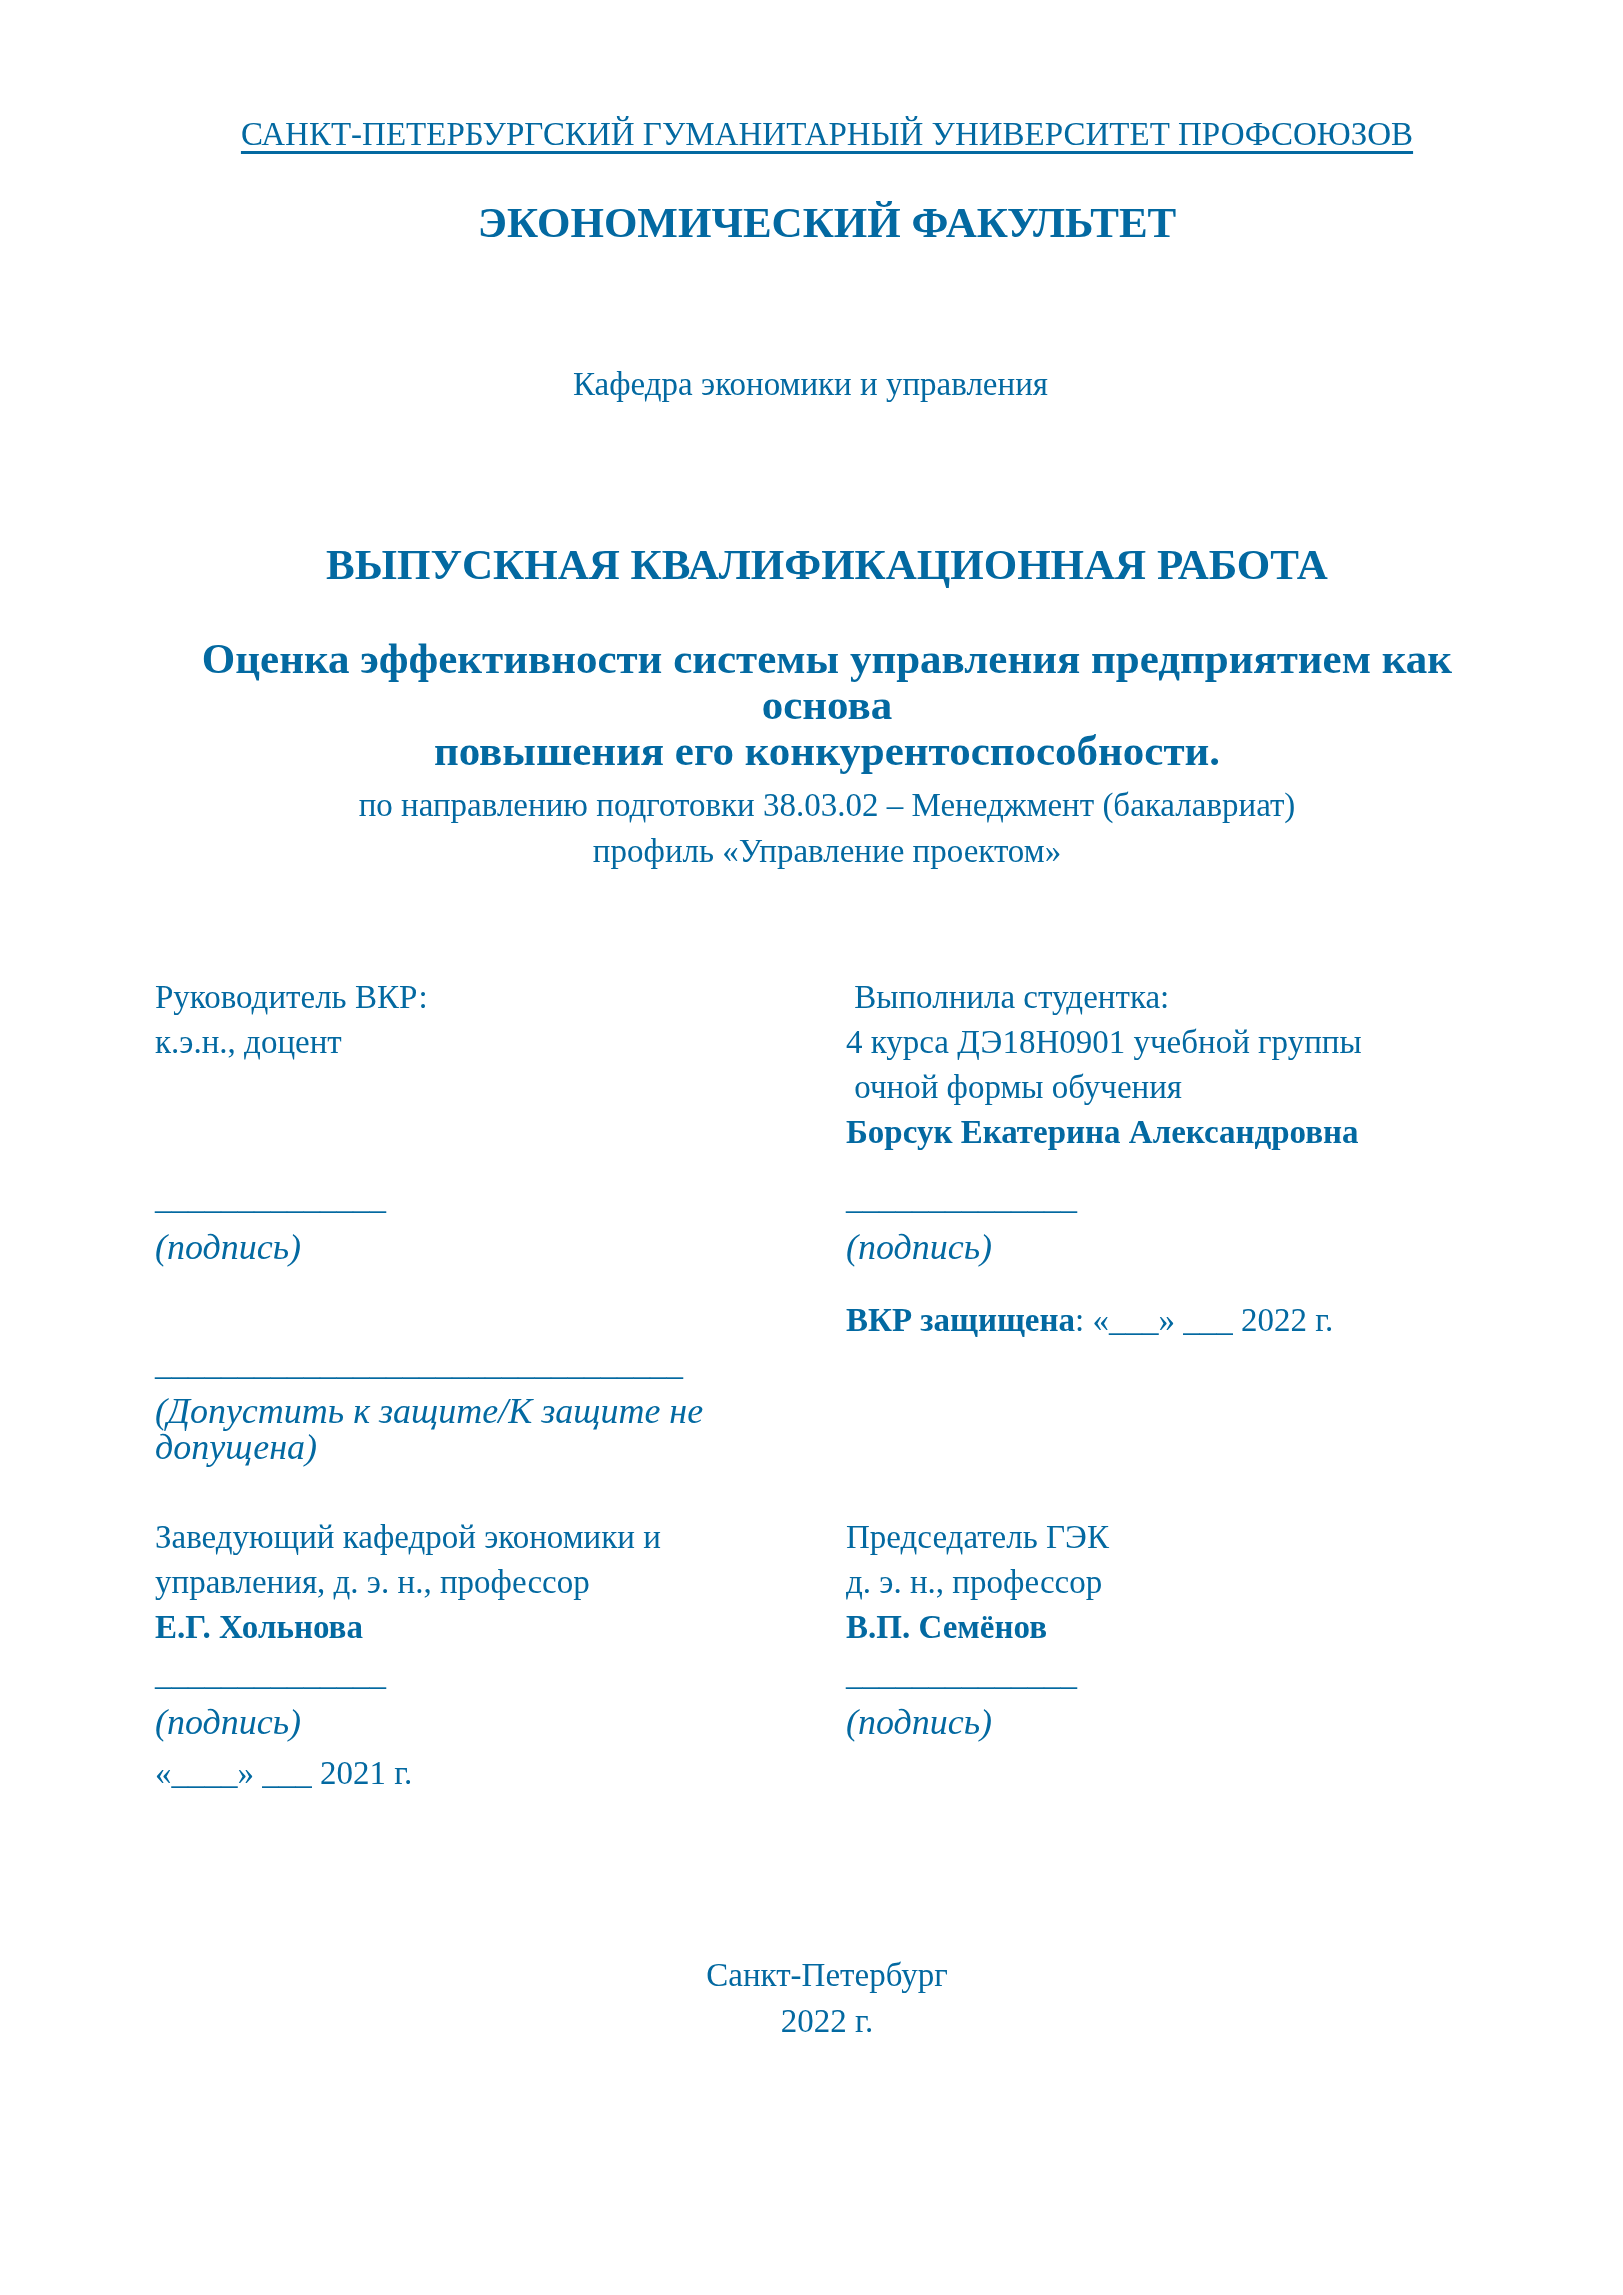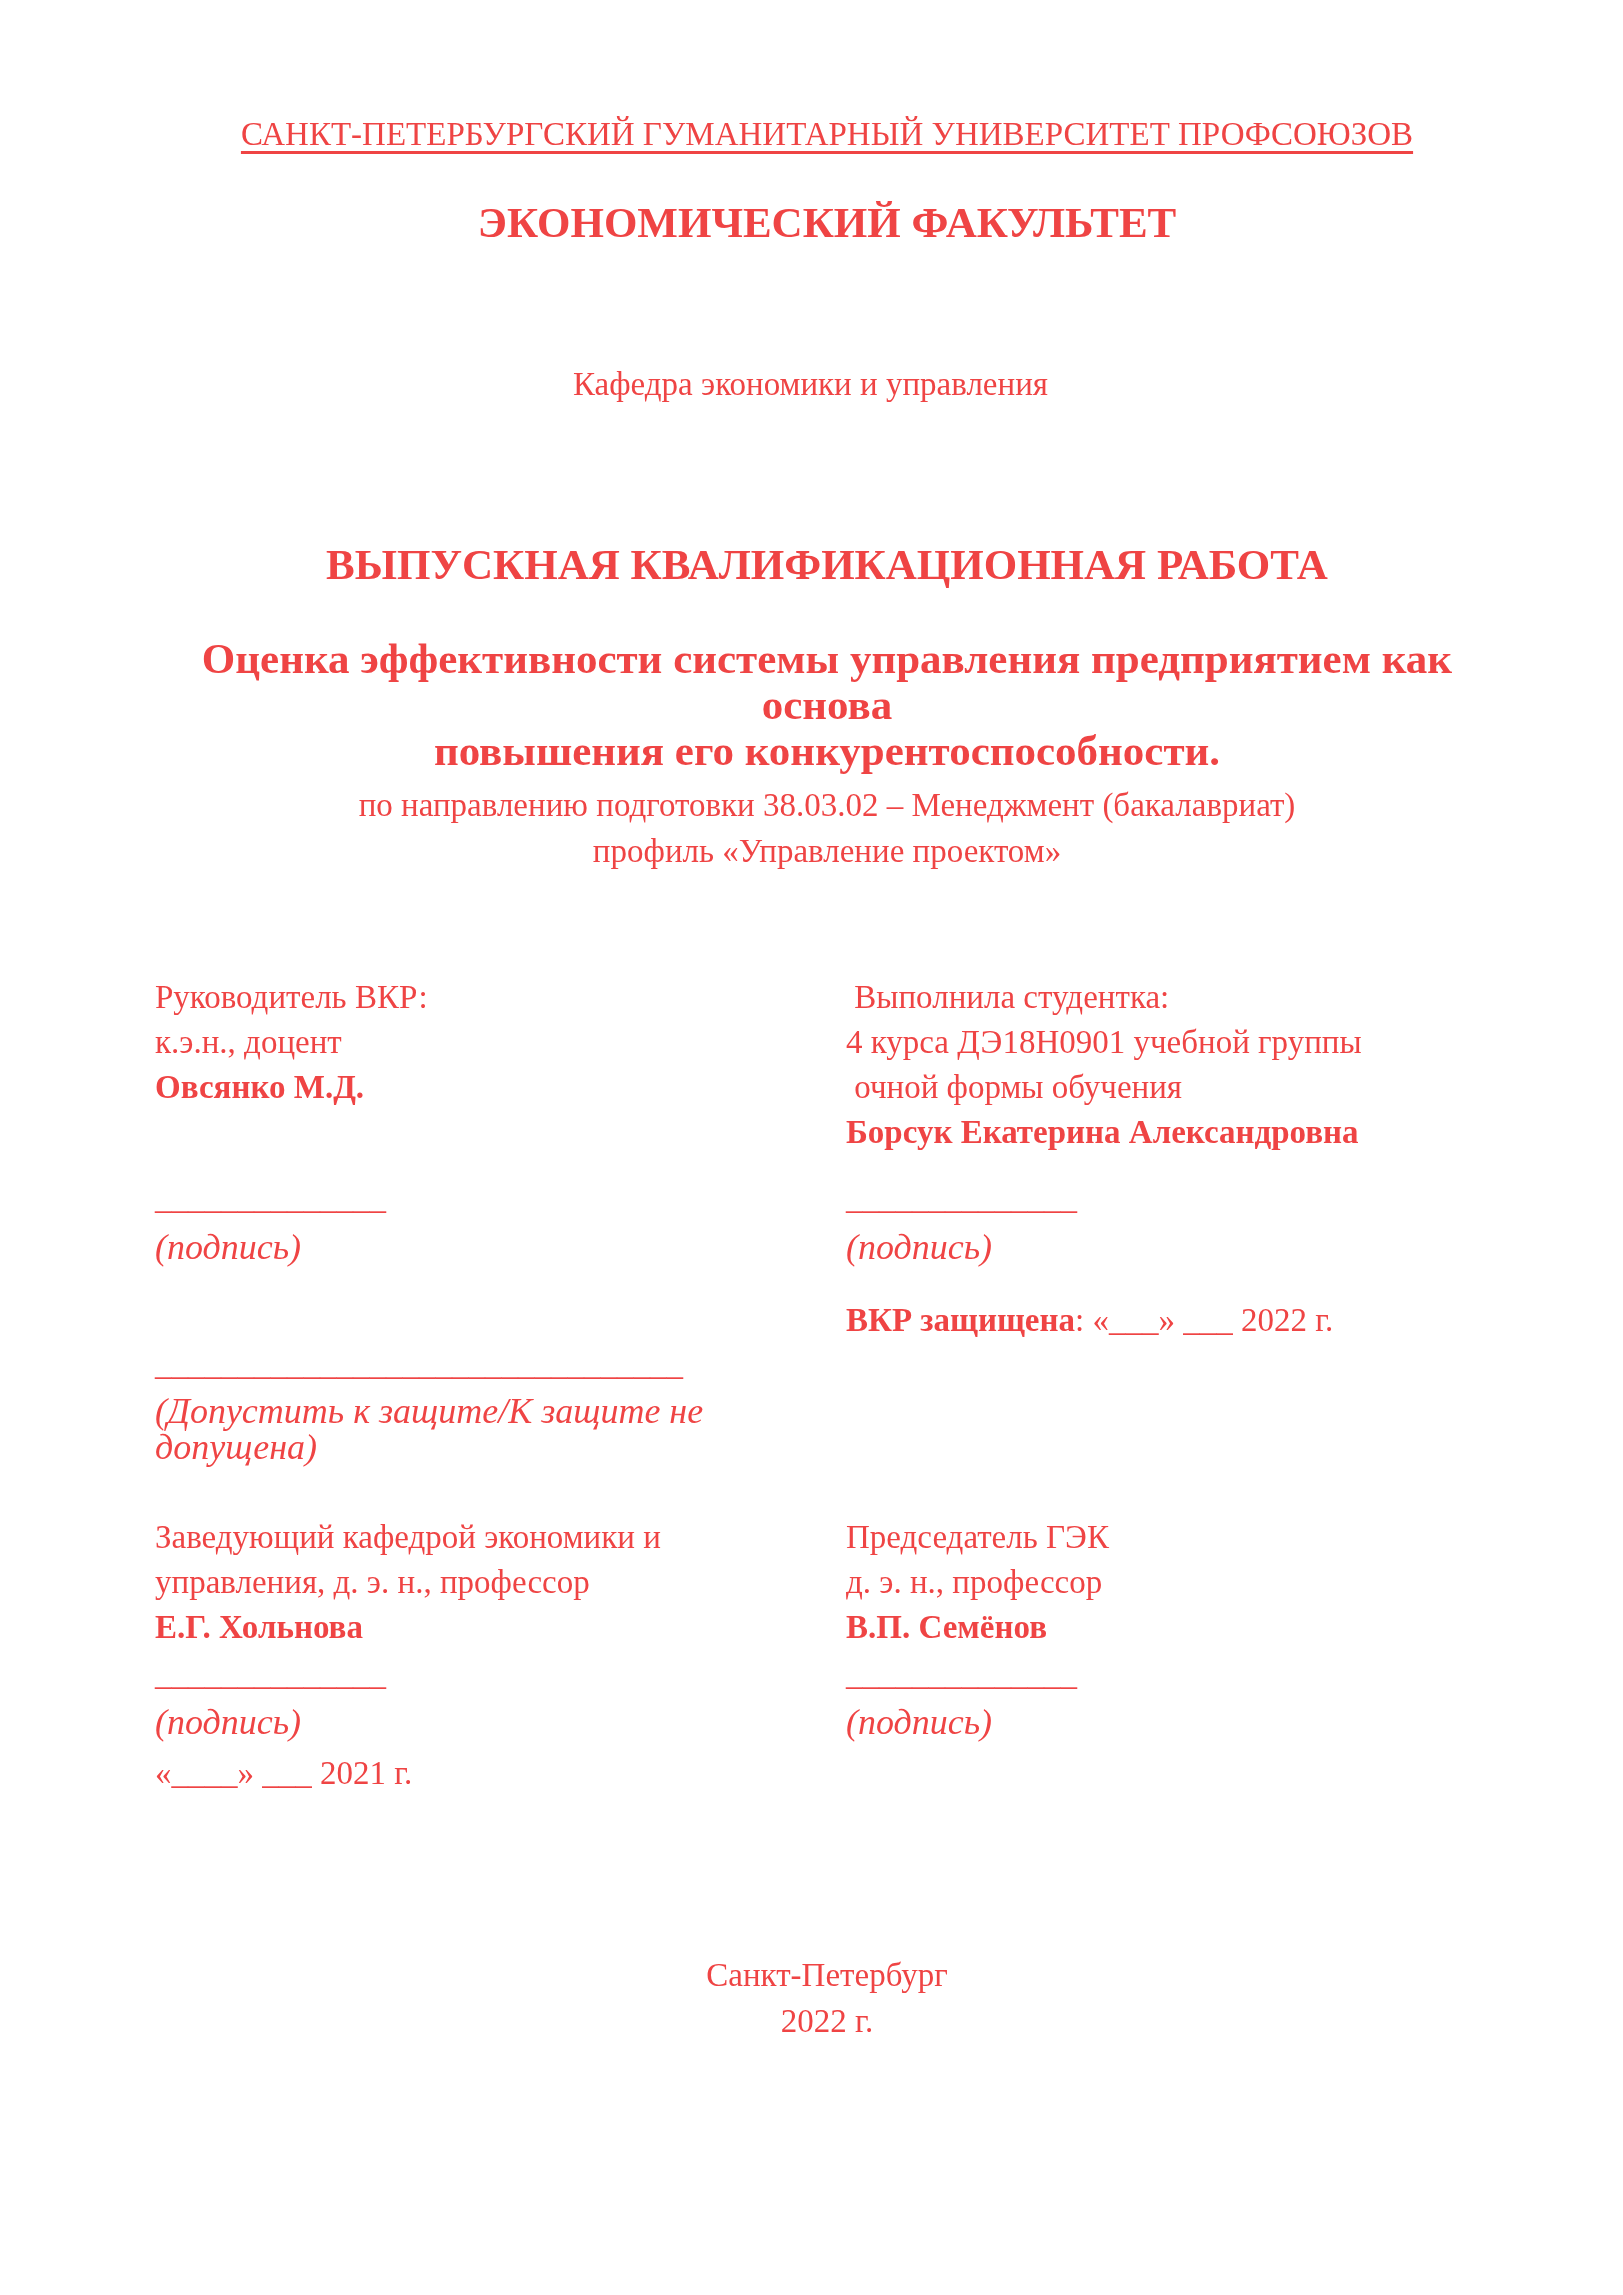--- a/index.html
+++ b/index.html
@@ -5,21 +5,21 @@
   html, body {
     margin: 0;
     padding: 0;
     background: #ffffff;
   }
   .page {
     position: relative;
     width: 1623px;
     height: 2295px;
     background: #ffffff;
-    color: #ef4444;
+    color: #0369a1;
     font-family: "Liberation Serif", "DejaVu Serif", serif;
     font-size: 33px;
     overflow: hidden;
   }
   .abs { position: absolute; }
   .center-block {
     left: 133px;
     right: 102px;
     text-align: center;
   }
@@ -62,21 +62,20 @@
   </div>
 
   <div class="abs center-block lh58" style="top:782px">
     <div class="line">по направлению подготовки 38.03.02 – Менеджмент (бакалавриат)</div>
     <div class="line">профиль «Управление проектом»</div>
   </div>
 
   <div class="abs col-left" style="top:975px">
     <div class="line">Руководитель ВКР:</div>
     <div class="line">к.э.н., доцент</div>
-    <div class="line bold">Овсянко М.Д.</div>
   </div>
 
   <div class="abs col-right" style="top:975px">
     <div class="line"> Выполнила студентка:</div>
     <div class="line">4 курса ДЭ18Н0901 учебной группы</div>
     <div class="line"> очной формы обучения</div>
     <div class="line bold">Борсук Екатерина Александровна</div>
   </div>
 
   <div class="abs col-left" style="top:1176px">

